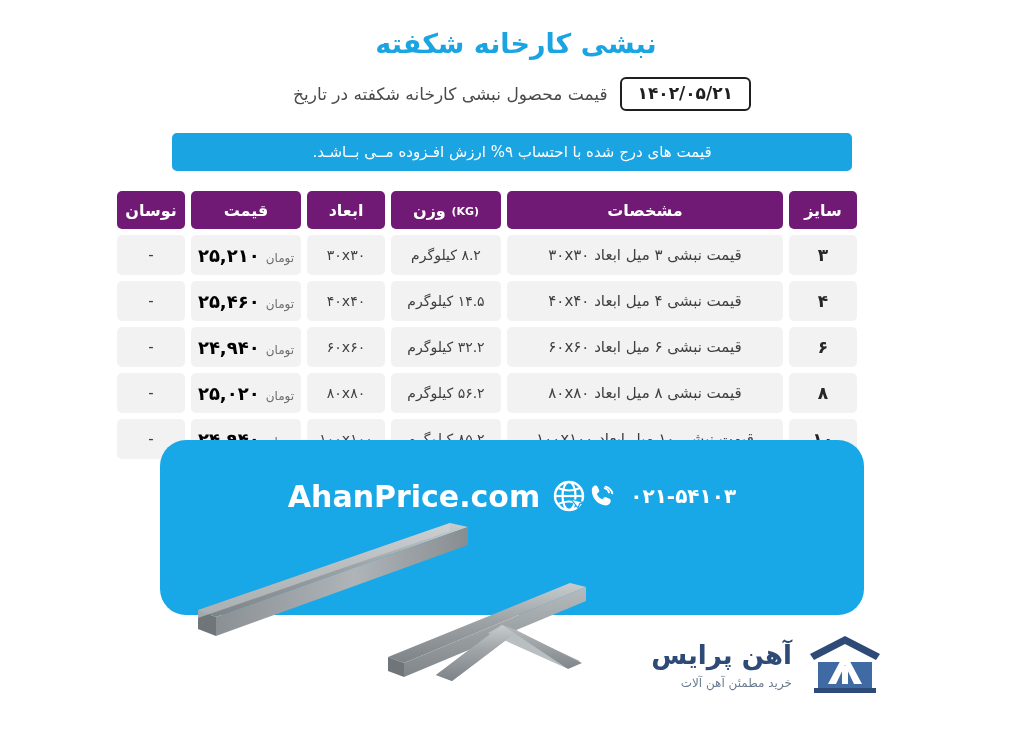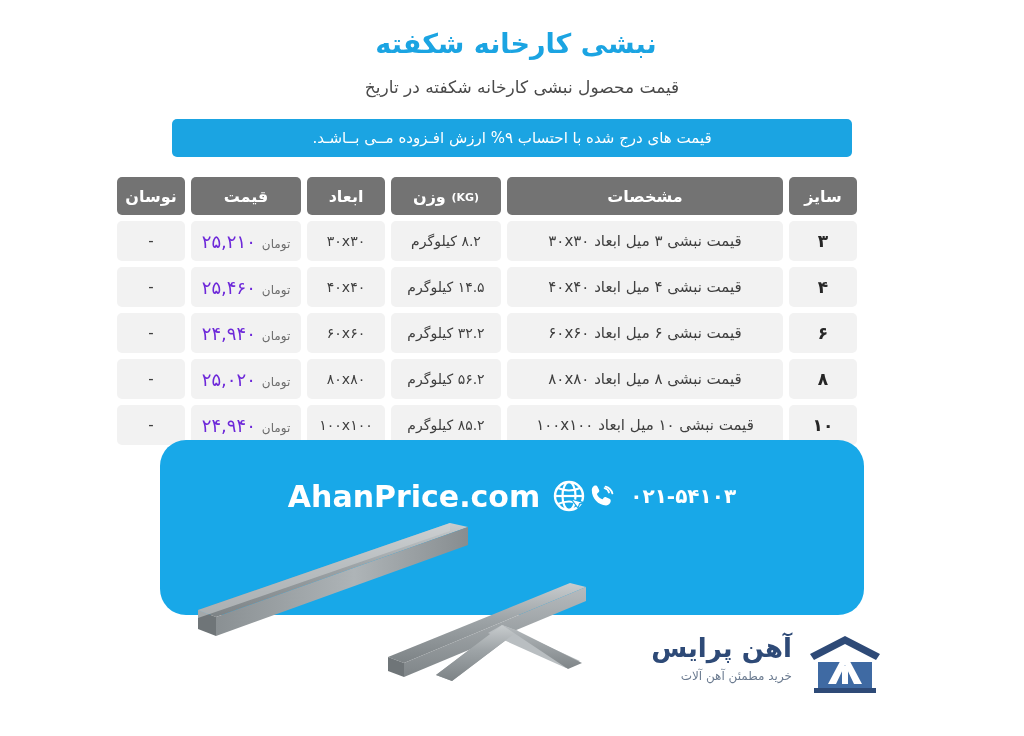--- a/index.html
+++ b/index.html
@@ -74,21 +74,21 @@
     margin: 14px auto 0 auto;
     width: 690px;
   }
   table {
     border-collapse: separate;
     border-spacing: 0 6px;
     width: 100%;
     table-layout: fixed;
   }
   thead th {
-    background: #737373;
+    background: #701a75;
     color: #ffffff;
     font-size: 16px;
     font-weight: bold;
     height: 38px;
     vertical-align: middle;
     text-align: center;
     padding: 0;
   }
   thead th.c-size    { width: 68px;  border-radius: 5px; }
   thead th.c-spec    { width: 276px; border-radius: 5px; }
@@ -122,22 +122,22 @@
 
   .price-cell {
     display: flex;
     flex-direction: row-reverse;
     align-items: baseline;
     justify-content: center;
     gap: 6px;
   }
   .price-num {
     font-size: 18px;
-    font-weight: normal;
-    color: #6d28d9;
+    font-weight: bold;
+    color: #000000;
     direction: ltr;
     unicode-bidi: embed;
   }
   .price-unit {
     font-size: 12px;
     color: #6d6d6d;
   }
   .kg-label {
     font-size: 11px;
     vertical-align: middle;
@@ -192,20 +192,21 @@
     height: 180px;
   }
 
   
   .footer-logo {
     position: absolute;
     right: 140px;
     top: 632px;
     display: flex;
     flex-direction: row-reverse;
+    align-items: center;
     gap: 14px;
   }
   .footer-text {
     text-align: right;
     line-height: 1.25;
   }
   .brand-name {
     color: #2e4a77;
     font-size: 26px;
     font-weight: bold;
@@ -218,20 +219,21 @@
 </style>
 </head>
 <body>
 
 <div class="page">
 
   <div class="title">نبشی کارخانه شکفته</div>
 
   <div class="subtitle-row">
     <span class="subtitle-text">قیمت محصول نبشی کارخانه شکفته در تاریخ</span>
+    <span class="date-badge">۱۴۰۲/۰۵/۲۱</span>
   </div>
 
   <div class="notice">قیمت های درج شده با احتساب ۹% ارزش افـزوده مــی بــاشـد.</div>
 
   <div class="table-wrap">
     <table>
       <thead>
         <tr>
           <th class="c-size">سایز</th>
           <th class="gap"></th>

